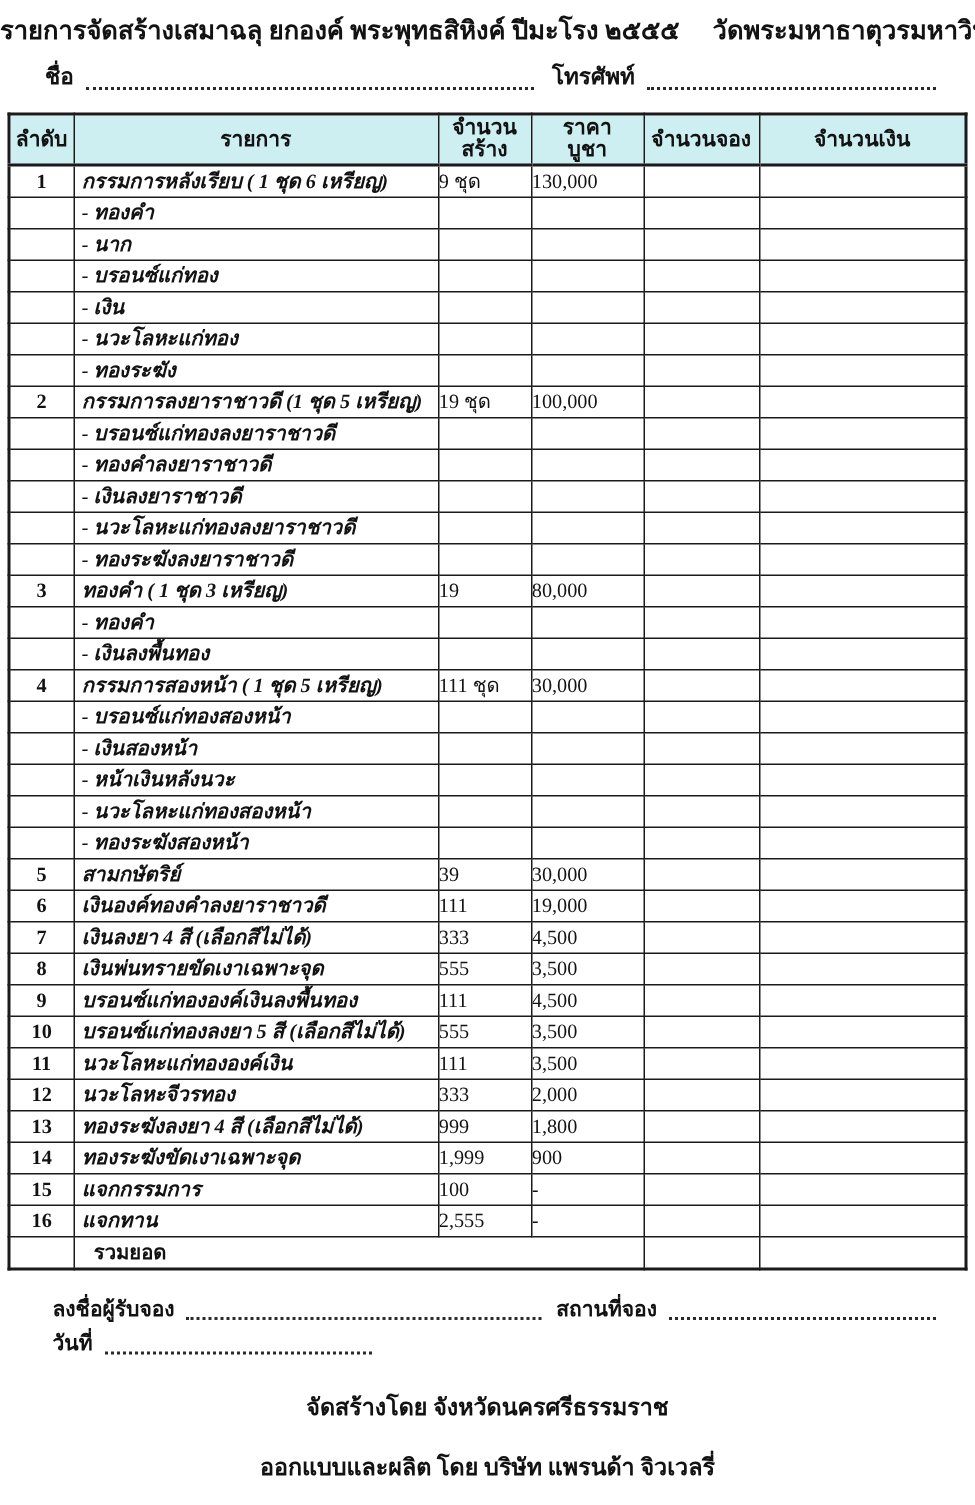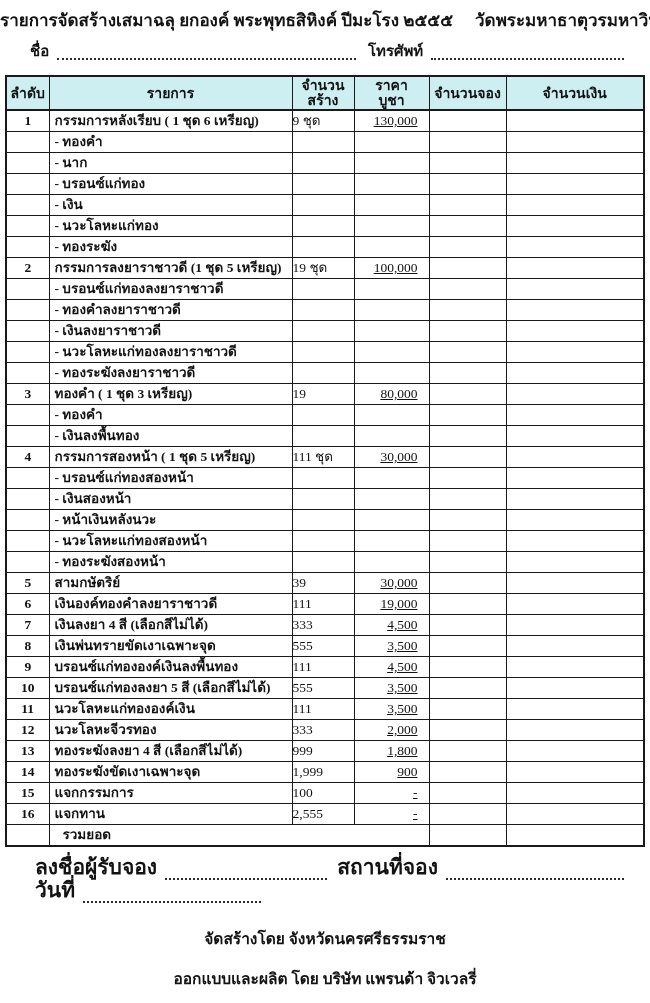--- a/index.html
+++ b/index.html
@@ -30,28 +30,28 @@
   .order-table th, .order-table td {
     border:1px solid #1a1a1a; overflow:hidden; white-space:nowrap;
   }
   .order-table thead th {
     background:#cdeff2; font-weight:bold; font-size:14px; line-height:15px;
     vertical-align:middle; text-align:center; border-bottom:2px solid #1a1a1a; padding:1px 0;
     height:32px;
   }
   .order-table tbody td { height:20px; font-size:13.5px; line-height:20px; }
   .c-no    { text-align:center; font-weight:bold; }
-  .c-item  { padding-left:5px; font-weight:bold; }
+  .c-item  { padding-left:5px; font-weight:bold;font-style:italic; }
   .c-item.sub { }
   .c-qty   { padding-right:3px; }
-  .c-price { text-align:right; padding-right:11px;text-decoration:underline; }
+  .c-price { text-align:left; padding-right:11px; }
   .c-total { font-weight:bold; padding-left:13px; }
 
   
-  .sign-area { margin:13px 26px 0 35px; font-weight:bold; font-size:21px;font-family:Liberation Serif, serif; }
+  .sign-area { margin:13px 26px 0 35px; font-weight:bold; font-size:14px;font-family:Liberation Serif, serif; }
   .sign-line { display:flex; align-items:flex-end; height:23px; white-space:nowrap; }
   .sign-line .s1 { flex:1; margin:0 10px 3px 8px; }
   .sign-line .s2 { width:178px; margin:0 0 3px 8px; }
   .date-line { display:flex; align-items:flex-end; height:23px; white-space:nowrap; }
   .date-line .s3 { width:178px; margin:0 0 3px 8px; }
 
   .center-line { text-align:center; font-weight:bold; font-size:15.5px; line-height:21px; }
   .made { margin-top:22px; }
   .designed { margin-top:19px; }
 </style>

